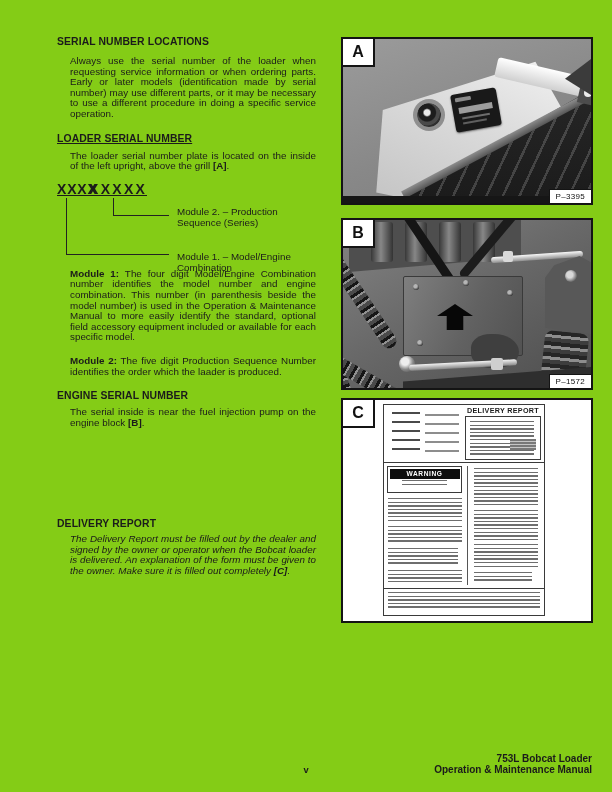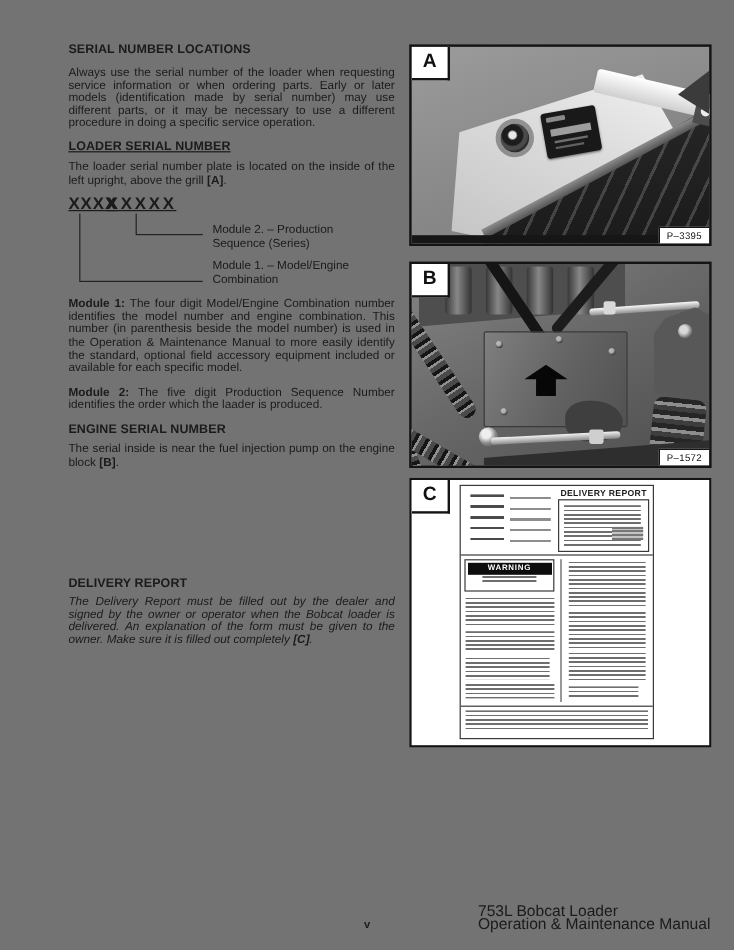--- a/index.html
+++ b/index.html
@@ -1,23 +1,23 @@
 <!DOCTYPE html>
 <html><head>
 <meta charset="utf-8">
 <style>
   html,body { margin:0; padding:0; background:#fff; }
   .page {
-    position:relative; width:612px; height:792px; background:#737373;
+    position:relative; width:612px; height:792px; background:#84cc16;
     font-family:"Liberation Sans","DejaVu Sans",sans-serif; color:#1b1b1b; overflow:hidden;
   }
   
   .left-col { position:absolute; left:57px; top:36px; width:272px; }
   .hd { margin:0; font-size:10.4px; font-weight:bold; letter-spacing:0.1px; }
-  .body { margin:0; font-size:9.8px; line-height:10.6px; text-align:justify; letter-spacing:0.02px; }
+  .body { margin:13px; font-size:9.8px; line-height:10.6px; text-align:justify; letter-spacing:0.02px; }
   .mt-p1 { margin-top:9px; }
   .mt-h2 { margin-top:8px;text-decoration:underline; }
   .mt-p2 { margin-top:7px; }
   .mt-p3 { margin-top:12px; }
   .mt-p4 { margin-top:2px; }
   .mt-p5 { margin-top:10px; }
   .mt-h3 { margin-top:9px; }
   .mt-p6 { margin-top:6px; }
   .mt-h4 { margin-top:90px; }
   .mt-p7 { margin-top:5px;font-style:italic; }
@@ -27,21 +27,21 @@
         border-bottom:1.6px solid #1b1b1b; padding-bottom:1px; line-height:9px; }
   .sn.g1 { left:0; letter-spacing:0.8px; }
   .sn.g2 { left:32px; letter-spacing:2.3px; }
   .dline { position:absolute; }
   .dv2 { left:56px; top:13px; height:17px; border-left:1.3px solid #222; }
   .dh2 { left:56px; top:30px; width:56px; border-top:1.3px solid #222; }
   .dv1 { left:9px;  top:13px; height:56px; border-left:1.3px solid #222; }
   .dh1 { left:9px;  top:69px; width:103px; border-top:1.3px solid #222; }
   .dlabel { position:absolute; left:120px; font-size:9.8px; line-height:11.4px; white-space:nowrap; }
   .dlabel.l2 { top:21px; }
-  .dlabel.l1 { top:51px; }
+  .dlabel.l1 { top:66px; }
   
   .fig { position:absolute; left:341px; width:252px; border:2px solid #141414;
          box-sizing:border-box; overflow:hidden; }
   .figA { top:37px;  height:168px; background:linear-gradient(160deg,#9b9b9b,#888 55%,#7d7d7d); }
   .figB { top:218px; height:172px; background:linear-gradient(150deg,#848484 0%,#696969 45%,#4d4d4d 100%); }
   .figC { top:398px; height:225px; background:#ffffff; }
   .fig-label { position:absolute; top:0; left:0; width:30px; height:26px; background:#fff;
          border-right:2px solid #141414; border-bottom:2px solid #141414; z-index:6;
          display:flex; align-items:center; justify-content:center; font-weight:bold; font-size:16px; color:#111; }
   .fig-ref { position:absolute; right:0; bottom:0; background:#fff; z-index:6;
@@ -138,22 +138,22 @@
   .ml4 { position:absolute; left:4px; top:107px; width:74px; height:12px; }
   .mr1 { position:absolute; left:90px; top:5px;  width:64px; height:38px; }
   .mr2 { position:absolute; left:90px; top:47px; width:64px; height:30px; }
   .mr3 { position:absolute; left:90px; top:81px; width:64px; height:24px; }
   .mr4 { position:absolute; left:90px; top:109px; width:58px; height:10px; }
   .form-bot { position:relative; height:26px; }
   .fb-lines { position:absolute; left:4px; right:4px; top:3px; height:16px; }
   
   .page-num { position:absolute; top:765px; left:0; width:612px; text-align:center;
       font-weight:bold; font-size:9.3px; }
-  .footer-right { position:absolute; top:754px; right:20px; text-align:left;
-      font-weight:normal; font-size:13px; line-height:10.6px; }
+  .footer-right { position:absolute; top:754px; right:20px; text-align:right;
+      font-weight:bold; font-size:10px; line-height:10.6px; }
 </style>
 </head>
 <body>
 
 <div class="page">
 
   <div class="left-col">
     <h2 class="hd">SERIAL NUMBER LOCATIONS</h2>
     <p class="body mt-p1">Always use the serial number of the loader when requesting service information or when ordering parts. Early or later models (identification made by serial number) may use different parts, or it may be necessary to use a different procedure in doing a specific service operation.</p>
 

